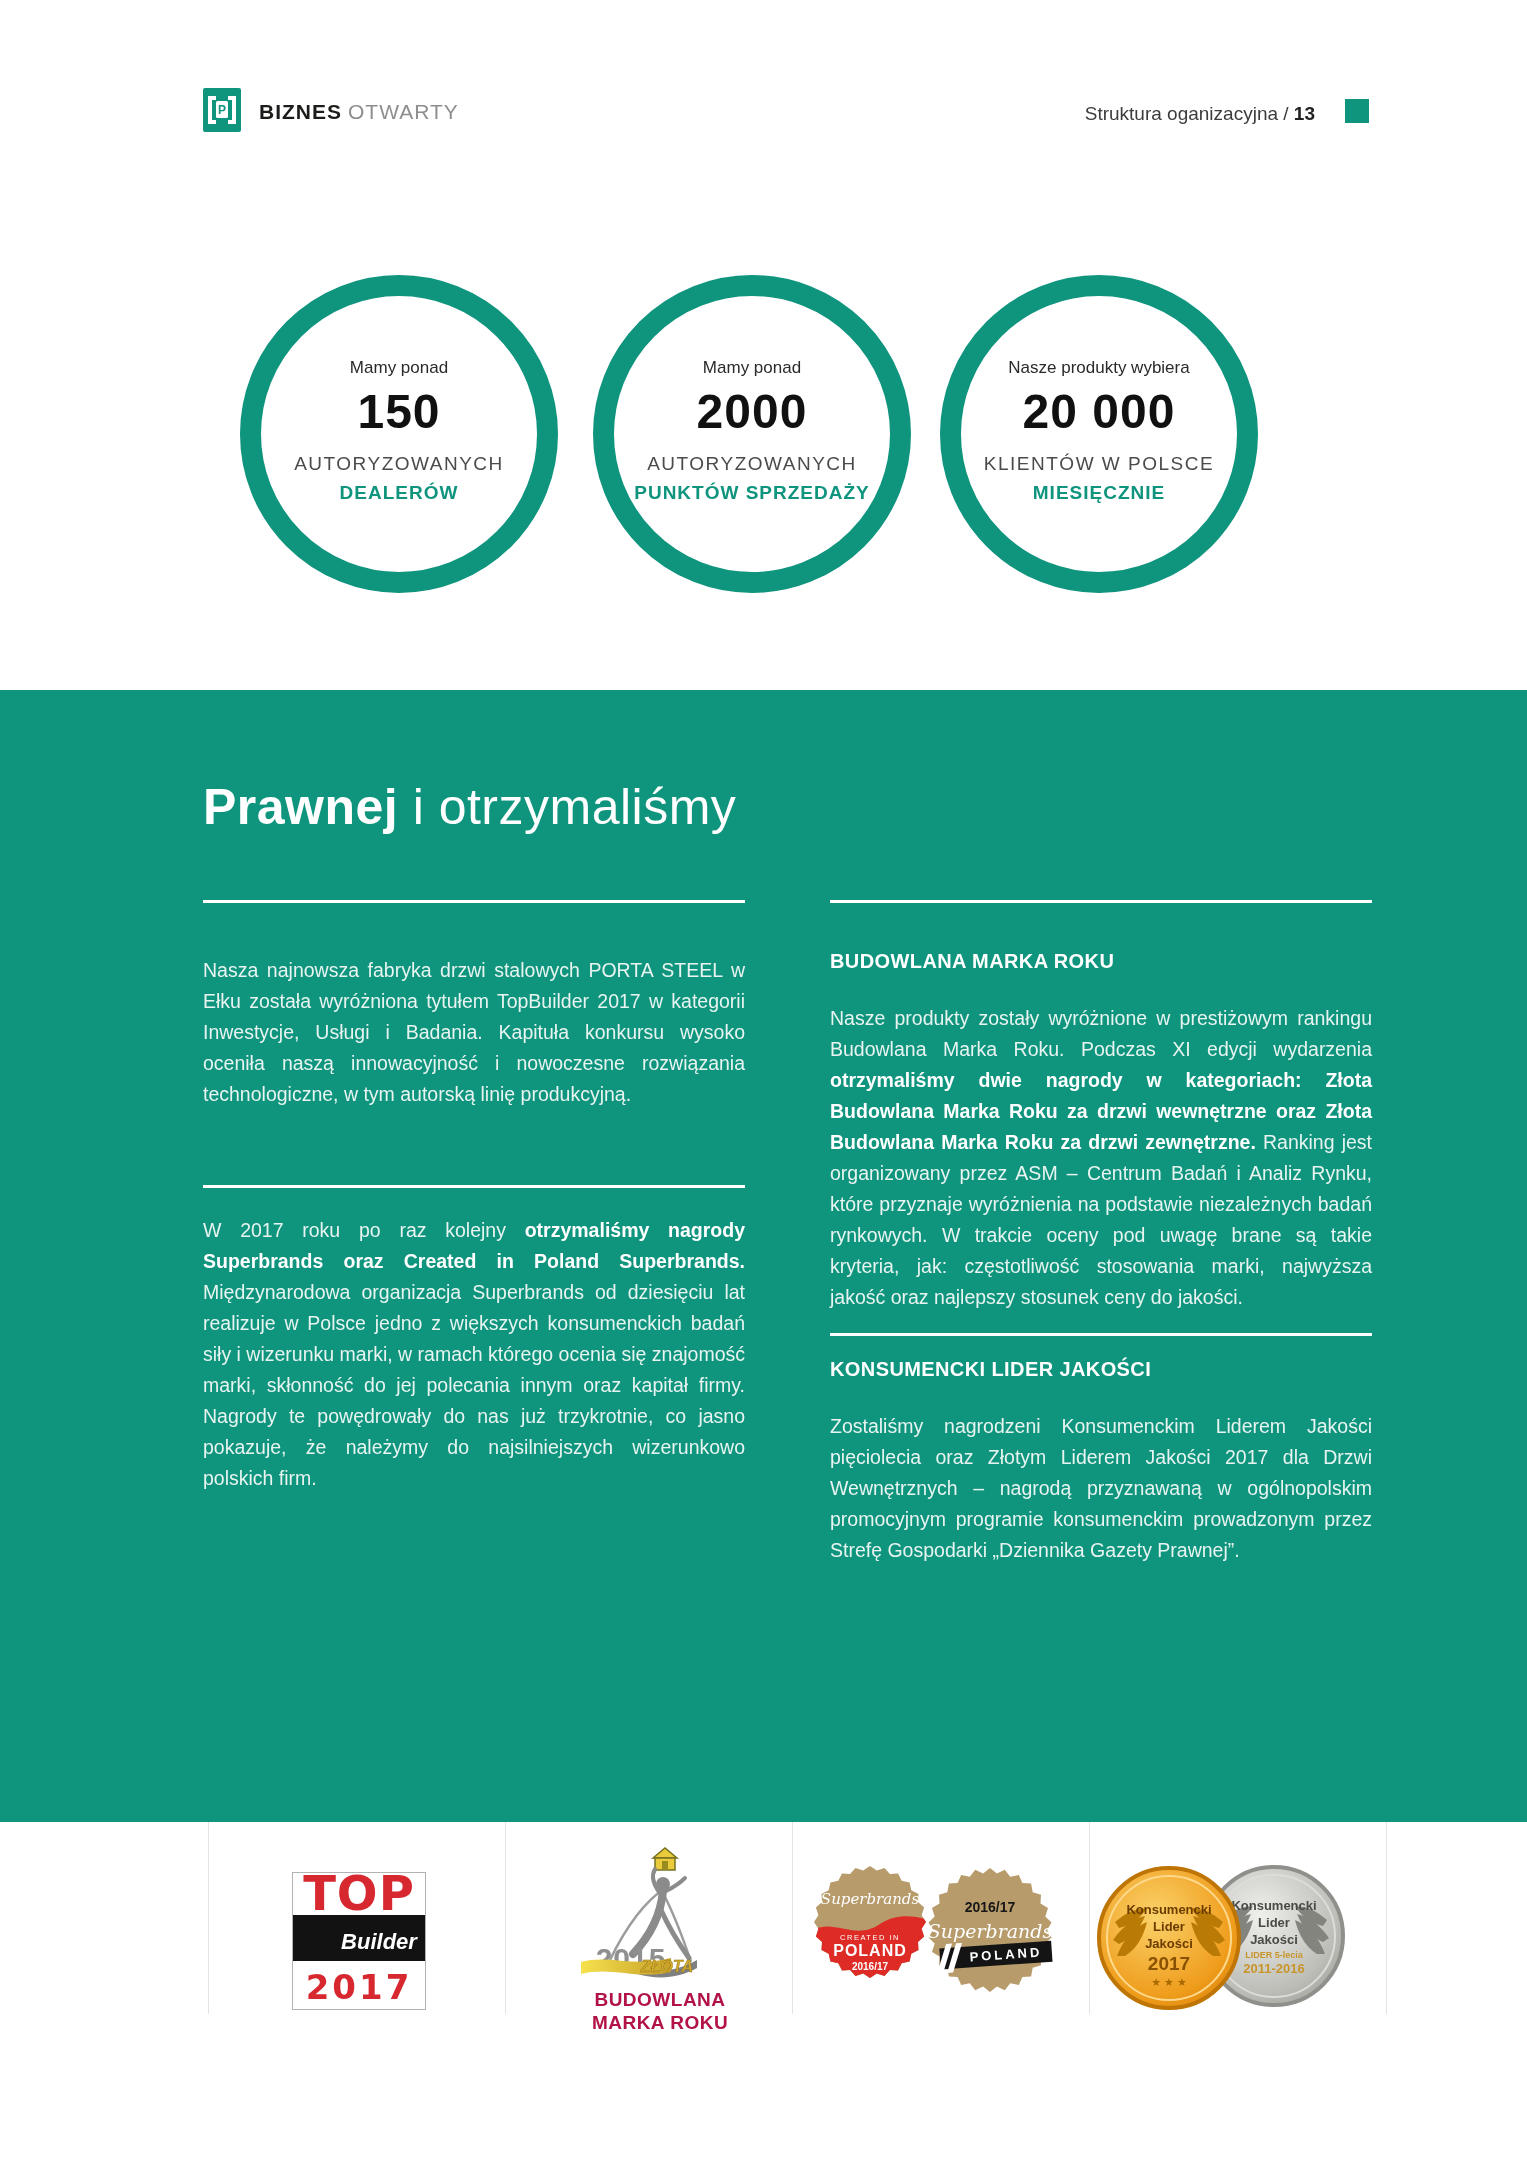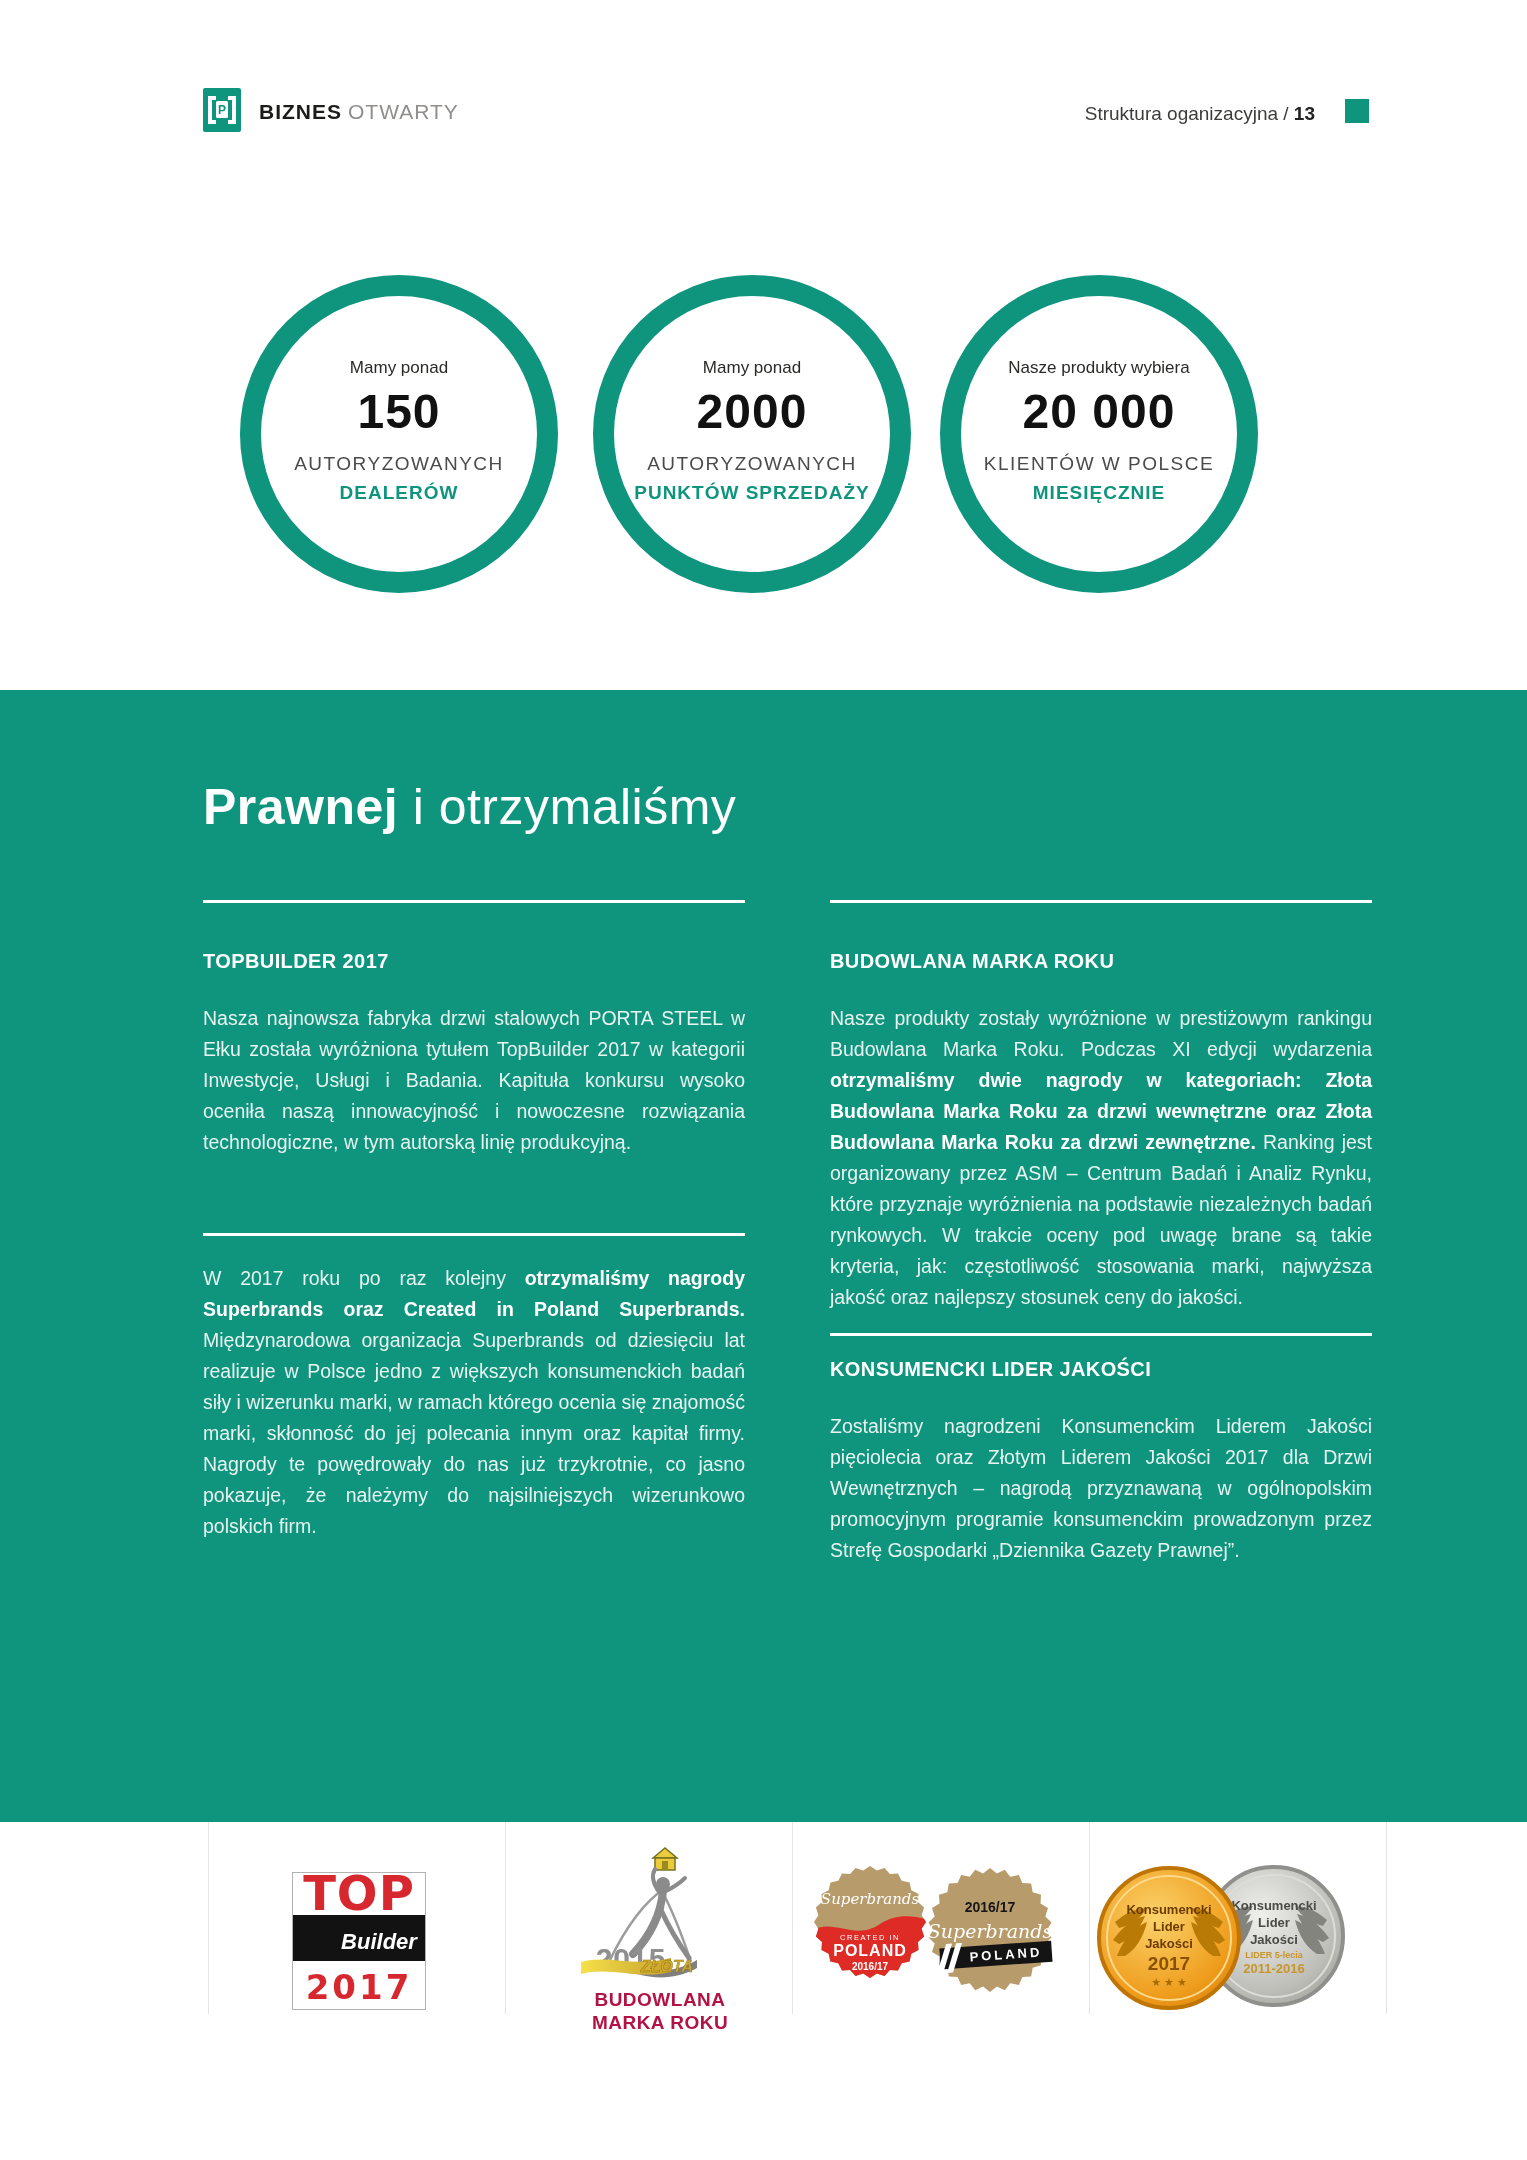--- a/index.html
+++ b/index.html
@@ -111,21 +111,20 @@
     <div class="stat-line2">MIESIĘCZNIE</div>
   </div>
 
   <div class="awards-band"></div>
   <h1 class="awards-title"><span class="tb">Prawnej</span><span class="tl"> i otrzymaliśmy</span></h1>
   <div class="rule left"></div>
   <div class="rule right"></div>
 
   <div class="col left">
     <div class="award">
-      <h3>TOPBUILDER 2017</h3>
       <p><span>Nasza najnowsza fabryka drzwi stalowych PORTA STEEL w Ełku została wyróżniona tytułem TopBuilder 2017 w kategorii Inwestycje, Usługi i Badania. Kapituła konkursu wysoko oceniła naszą innowacyjność i nowoczesne rozwiązania technologiczne, w tym autorską linię produkcyjną.</span></p>
     </div>
     <div class="sep"></div>
     <div class="award">
       <p><span>W 2017 roku po raz kolejny </span><span class="b">otrzymaliśmy nagrody Superbrands oraz Created in Poland Superbrands.</span><span> Międzynarodowa organizacja Superbrands od dziesięciu lat realizuje w Polsce jedno z większych konsumenckich badań siły i wizerunku marki, w ramach którego ocenia się znajomość marki, skłonność do jej polecania innym oraz kapitał firmy. Nagrody te powędrowały do nas już trzykrotnie, co jasno pokazuje, że należymy do najsilniejszych wizerunkowo polskich firm.</span></p>
     </div>
   </div>
 
   <div class="col right">
     <div class="award">

